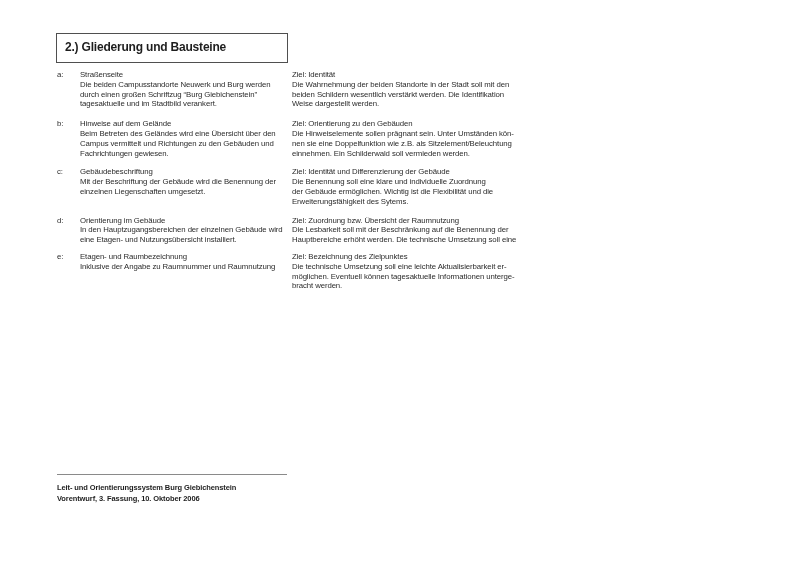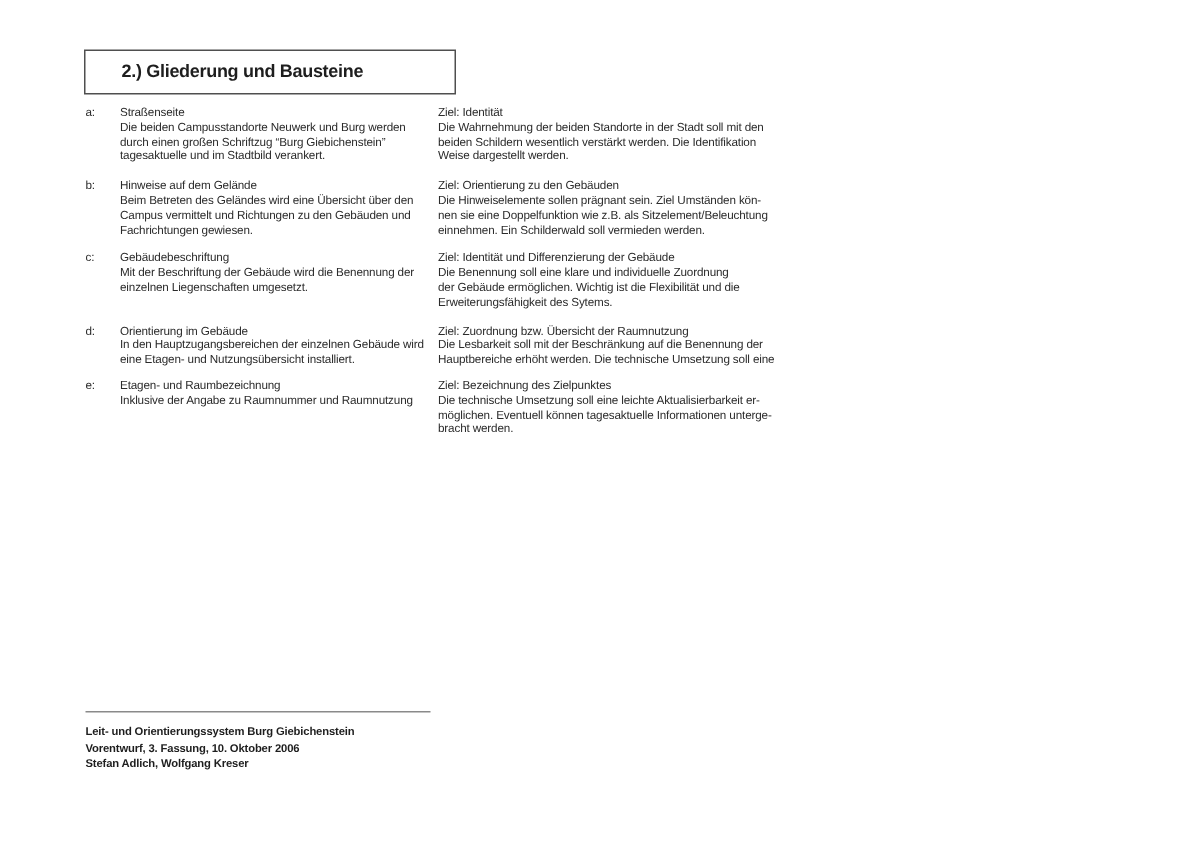--- a/index.html
+++ b/index.html
@@ -8,21 +8,21 @@
     width:800px; height:566px;
     background:#ffffff;
     font-family:"Liberation Sans", sans-serif;
     color:#2b2b2b;
     overflow:hidden;
   }
   .title-box {
     position:absolute; left:56px; top:33px;
     width:222px; height:22px;
     border:1px solid #4f4f4f;
-    padding:6px 0 0 24px;
+    padding:6px 0 0 8px;
     font-size:12px; font-weight:bold; letter-spacing:-0.2px;
     color:#1e1e1e;
   }
   .content {
     position:absolute; left:57px; top:70px;
     font-size:7.8px; line-height:9.8px; letter-spacing:-0.1px;
   }
   .row { display:flex; align-items:flex-start; }
   .row.after-a { margin-bottom:10px; }
   .row.after-b { margin-bottom:9px; }
@@ -76,21 +76,21 @@
     <div class="row after-b">
       <div class="item-label">b:</div>
       <div class="col-left">
         <div class="heading">Hinweise auf dem Gelände</div>
         <div class="line">Beim Betreten des Geländes wird eine Übersicht über den</div>
         <div class="line">Campus vermittelt und Richtungen zu den Gebäuden und</div>
         <div class="line">Fachrichtungen gewiesen.</div>
       </div>
       <div class="col-right">
         <div class="heading">Ziel: Orientierung zu den Gebäuden</div>
-        <div class="line">Die Hinweiselemente sollen prägnant sein. Ziel Umständen kön-</div>
+        <div class="line">Die Hinweiselemente sollen prägnant sein. Unter Umständen kön-</div>
         <div class="line">nen sie eine Doppelfunktion wie z.B. als Sitzelement/Beleuchtung</div>
         <div class="line">einnehmen. Ein Schilderwald soll vermieden werden.</div>
       </div>
     </div>
 
     <div class="row after-c">
       <div class="item-label">c:</div>
       <div class="col-left">
         <div class="heading">Gebäudebeschriftung</div>
         <div class="line">Mit der Beschriftung der Gebäude wird die Benennung der</div>
@@ -131,16 +131,15 @@
         <div class="line">bracht werden.</div>
       </div>
     </div>
 
   </div>
 
   <div class="footer">
     <div class="footer-rule"></div>
     <div class="footer-line">Leit- und Orientierungssystem Burg Giebichenstein</div>
     <div class="footer-line">Vorentwurf, 3. Fassung, 10. Oktober 2006</div>
-    <div class="footer-line">Stefan Adlich, Wolfgang Kreser</div>
   </div>
 
 </div>
 
 </body></html>

